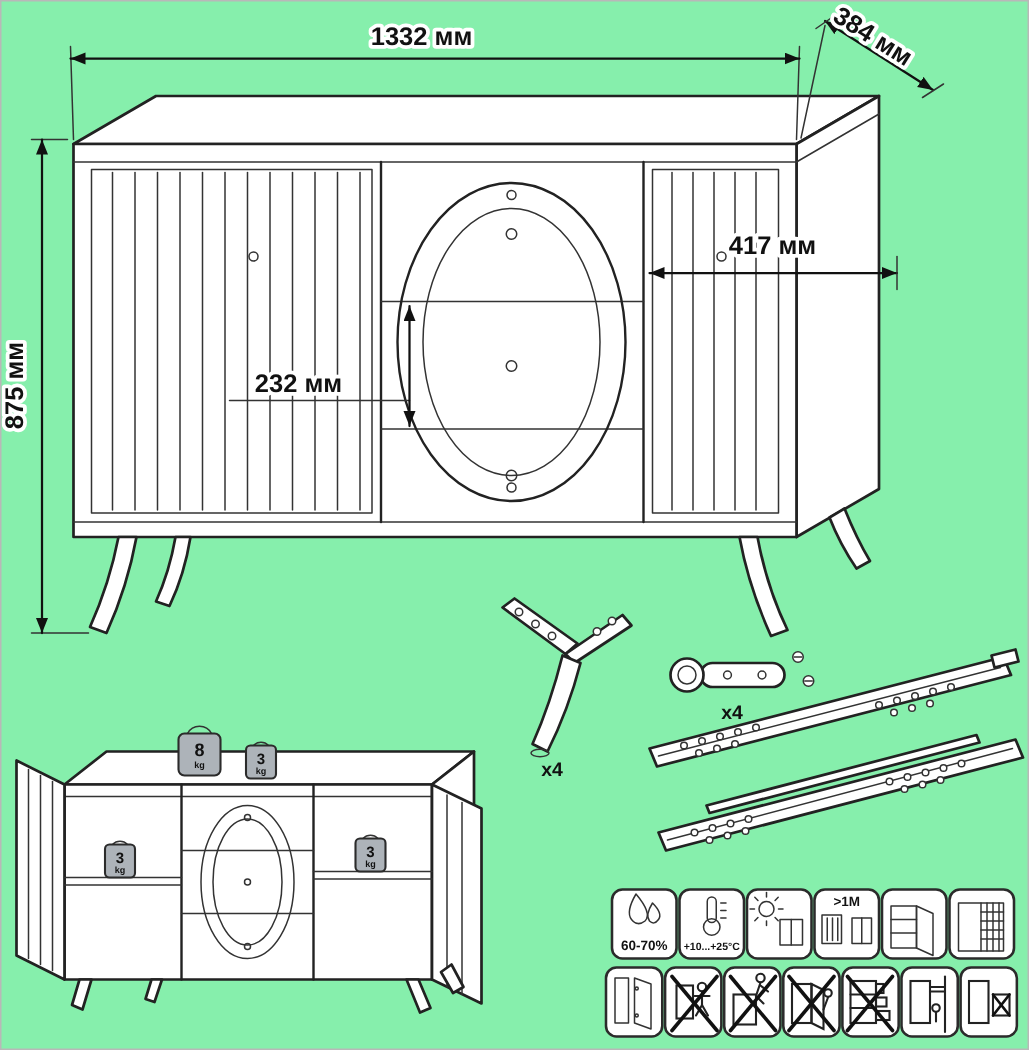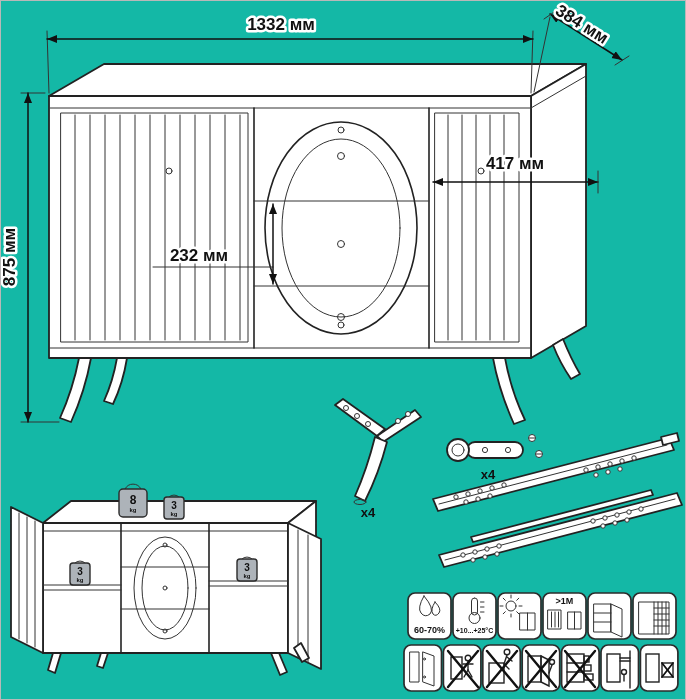--- a/index.html
+++ b/index.html
@@ -1,17 +1,17 @@
 <!DOCTYPE html>
 <html><head>
 <meta charset="utf-8">
 <style>
   html,body{margin:0;padding:0;background:#fff;}
   .page{
-    width:686px;height:700px;position:relative;background:#14b8a6;
+    width:686px;height:700px;position:relative;background:#86efac;
     border:1px solid #b8b8b8;box-sizing:border-box;overflow:hidden;
     font-family:"Liberation Sans",sans-serif;
   }
   svg{display:block;}
   .ln{fill:none;stroke:#222;stroke-width:1.6;stroke-linejoin:round;stroke-linecap:round;}
   .thin{fill:none;stroke:#333;stroke-width:1;stroke-linejoin:round;stroke-linecap:round;}
   .face{fill:#ffffff;stroke:#222;stroke-width:1.8;stroke-linejoin:round;}
   .dim{fill:none;stroke:#111;stroke-width:1.5;stroke-linecap:round;}
   .dimtxt{font:700 17px "Liberation Sans",sans-serif;fill:#111;
           paint-order:stroke;stroke:#fff;stroke-width:5px;stroke-linejoin:round;}

